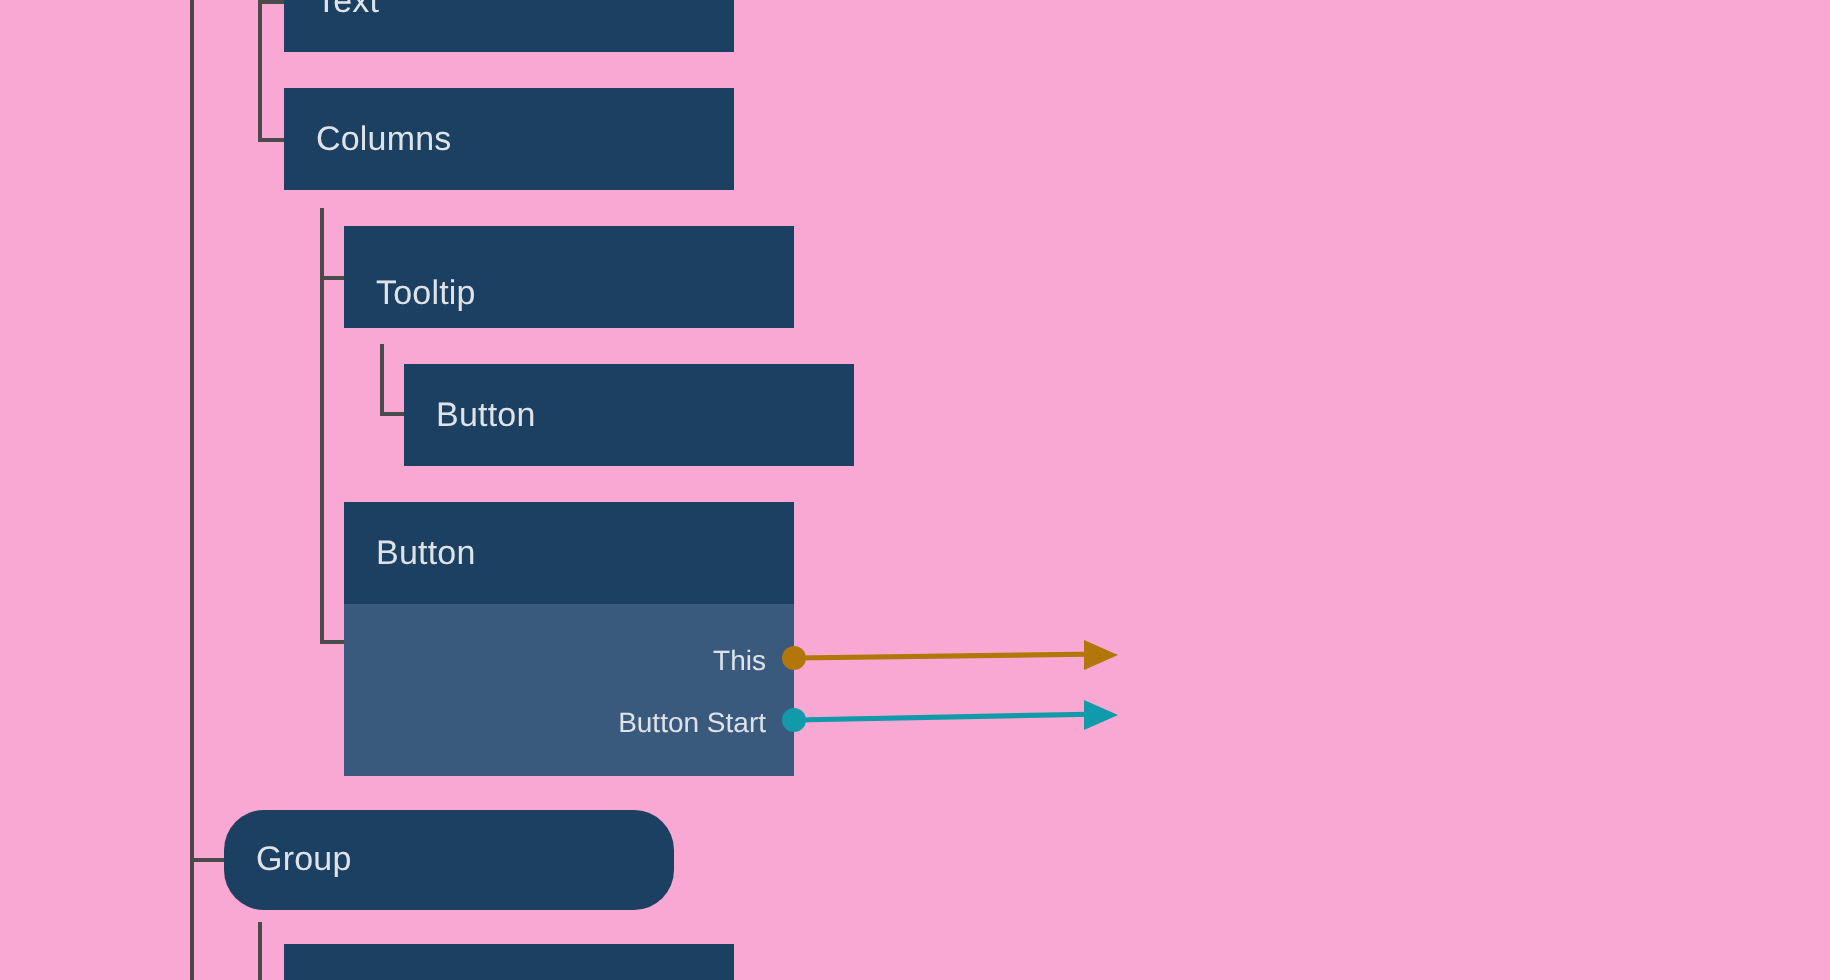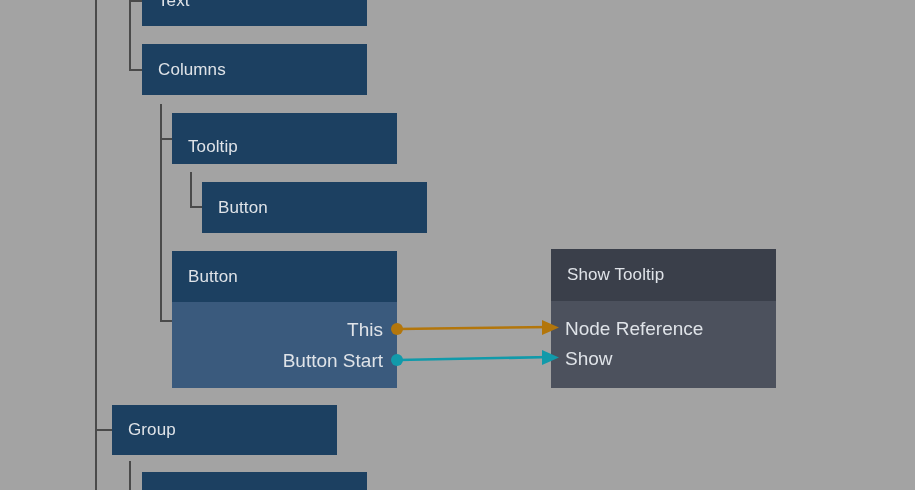--- a/index.html
+++ b/index.html
@@ -5,21 +5,21 @@
 <style>
   html, body {
     margin: 0;
     padding: 0;
     background: #121212;
   }
   #canvas {
     position: relative;
     width: 915px;
     height: 490px;
-    background: #a3a3a3;
+    background: #f9a8d4;
     overflow: hidden;
     font-family: "Liberation Sans", sans-serif;
     -webkit-font-smoothing: antialiased;
   }
 
   
   .tree-line {
     position: absolute;
     background: #4a4a4a;
   }
@@ -52,21 +52,21 @@
 
   
   .node.gray .node-header { background: #3a3f4a; }
   .node.gray .node-body   { background: #4c515d; }
 
   
   .pin-row {
     position: absolute;
     display: flex;
     align-items: center;
-    font-size: 19px;
+    font-size: 14px;
     color: #dfe3e8;
     white-space: nowrap;
   }
   .pin-row.out {
     right: 14px;
     justify-content: flex-end;
   }
   .pin-row.in {
     left: 14px;
     justify-content: flex-start;
@@ -134,45 +134,32 @@
     <div class="node-body" style="height:86px;">
       <div class="pin-row out" style="top:17px; height:22px;">
         <span>This</span>
       </div>
       <div class="pin-row out" style="top:48px; height:22px;">
         <span>Button Start</span>
       </div>
     </div>
   </div>
 
-  <div class="node blue" style="left:112px; top:405px; width:225px; height:50px;">
+  <div class="node blue" style="left:112px; top:405px; width:225px; height:50px;border-radius:20px;">
     <div class="node-header" style="height:50px;">
       <span>Group</span>
     </div>
   </div>
 
   <div class="node blue" style="left:142px; top:472px; width:225px; height:50px;">
     <div class="node-header" style="height:50px;">
       <span></span>
     </div>
   </div>
 
-  <div class="node gray" style="left:551px; top:249px; width:225px; height:139px;">
-    <div class="node-header" style="height:52px;">
-      <span>Show Tooltip</span>
-    </div>
-    <div class="node-body" style="height:87px;">
-      <div class="pin-row in" style="top:17px; height:22px;">
-        <span>Node Reference</span>
-      </div>
-      <div class="pin-row in" style="top:47px; height:22px;">
-        <span>Show</span>
-      </div>
-    </div>
-  </div>
 
   <svg id="wires" viewBox="0 0 915 490" xmlns="http://www.w3.org/2000/svg">
 
     <g>
       <line x1="398" y1="329" x2="552" y2="327" stroke="#b3760b" stroke-width="2.6"></line>
       <circle cx="397" cy="329" r="6" fill="#b3760b"></circle>
       <polygon points="542,320 559,327.5 542,335" fill="#b3760b"></polygon>
     </g>
 
     <g>

